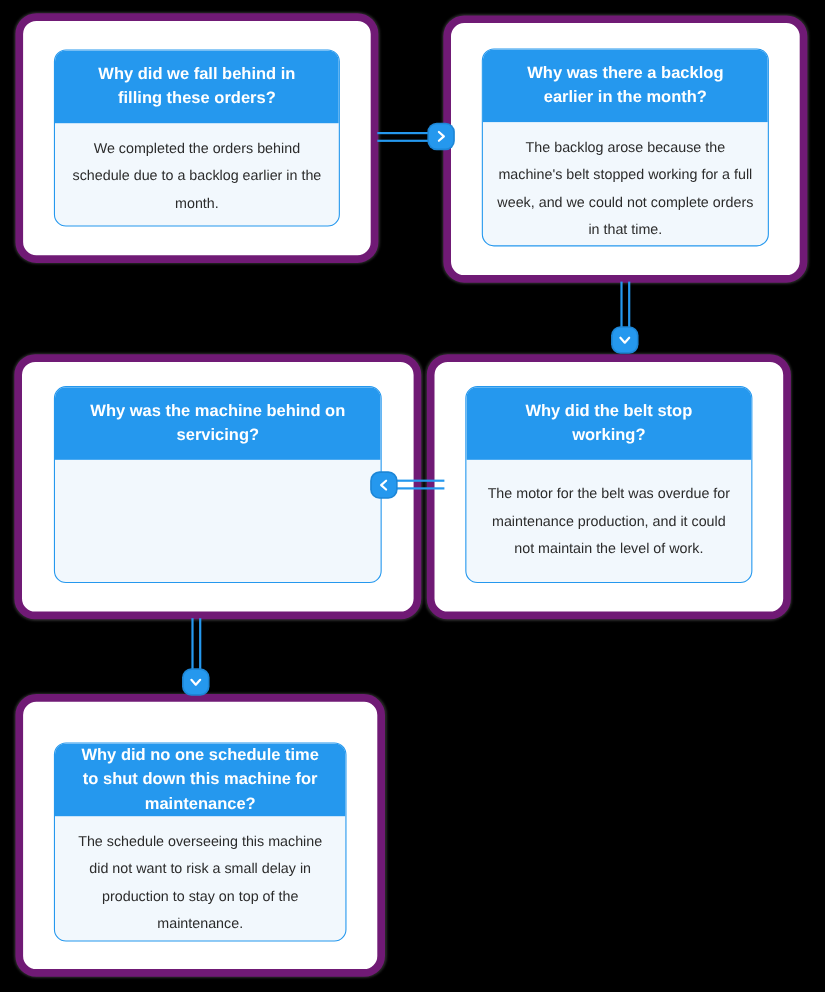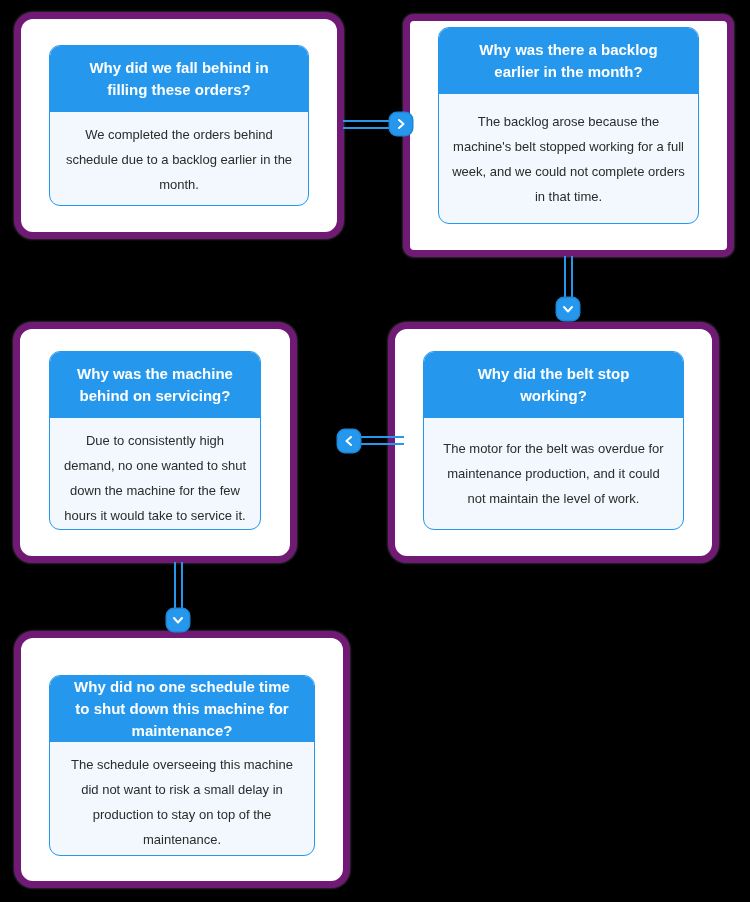--- a/index.html
+++ b/index.html
@@ -55,23 +55,23 @@
     justify-content: center;
     text-align: center;
     color: #2B2B2B;
     font-size: 13px;
     line-height: 25px;
     padding: 10px 13px;
   }
 
   
   .card.c1 { left: 14px;  top: 12px;  width: 330px; height: 227px; padding: 26px 28px; }
-  .card.c2 { left: 403px; top: 14px;  width: 331px; height: 243px; padding: 6px 28px 26px; border-radius: 11px; }
+  .card.c2 { left: 403px; top: 14px;  width: 331px; height: 243px; padding: 23px 28px 26px; }
   .card.c3 { left: 388px; top: 322px; width: 331px; height: 241px; padding: 22px 28px 26px; }
-  .card.c4 { left: 13px;  top: 322px; width: 284px; height: 241px; padding: 22px 29px 26px; }
+  .card.c4 { left: 13px;  top: 322px; width: 370px; height: 241px; padding: 22px 29px 26px; }
   .card.c5 { left: 14px;  top: 631px; width: 336px; height: 257px; padding: 37px 28px 25px; }
 
   
   .line { position: absolute; background: transparent; z-index: 2; }
   .line.h {
     height: 9px;
     border-top: 2.5px solid #2598EE;
     border-bottom: 2.5px solid #2598EE;
   }
   .line.v {
@@ -126,21 +126,20 @@
   <div class="card c3">
     <div class="card-inner">
       <div class="card-header">Why did the belt stop working?</div>
       <div class="card-body">The motor for the belt was overdue for maintenance production, and it could not maintain the level of work.</div>
     </div>
   </div>
 
   <div class="card c4">
     <div class="card-inner">
       <div class="card-header">Why was the machine behind on servicing?</div>
-      <div class="card-body">Due to consistently high demand, no one wanted to shut down the machine for the few hours it would take to service it.</div>
     </div>
   </div>
 
   <div class="card c5">
     <div class="card-inner">
       <div class="card-header">Why did no one schedule time to shut down this machine for maintenance?</div>
       <div class="card-body">The schedule overseeing this machine did not want to risk a small delay in production to stay on top of the maintenance.</div>
     </div>
   </div>
 

